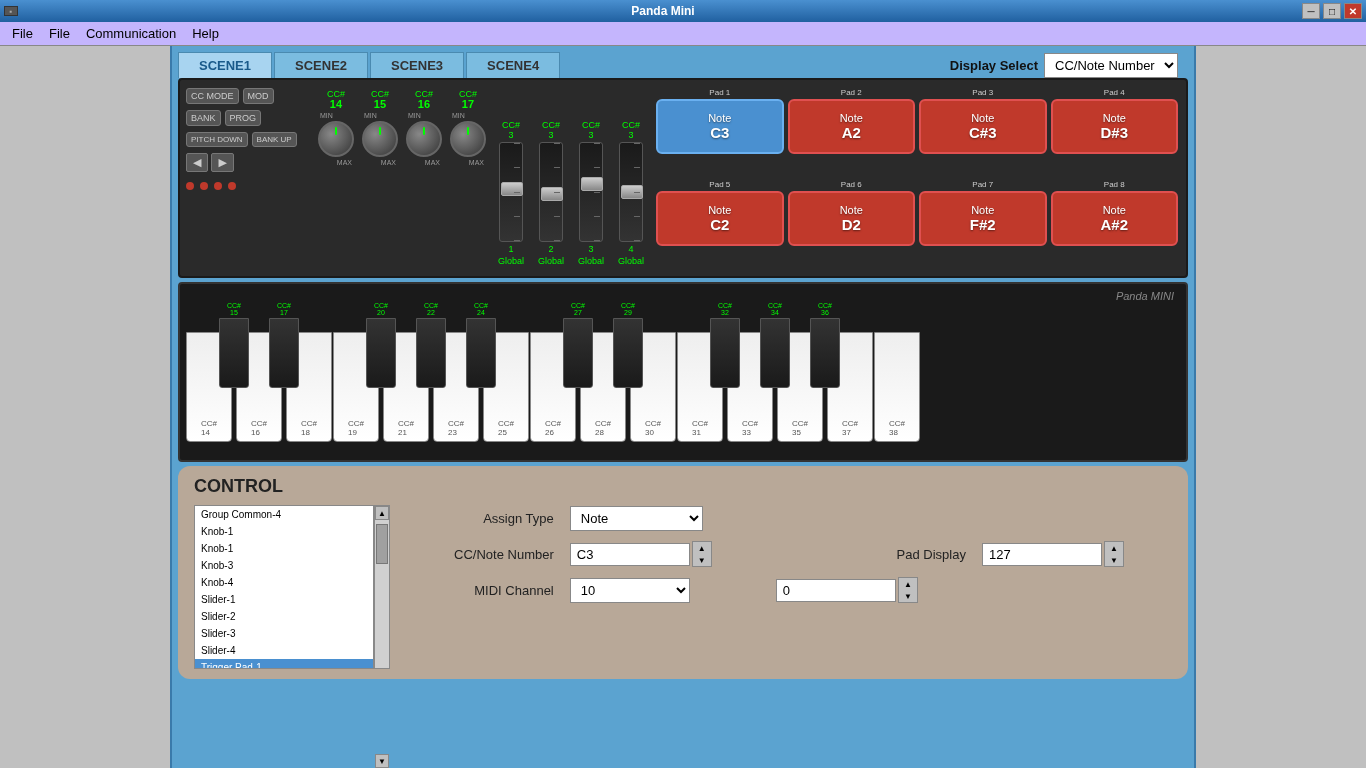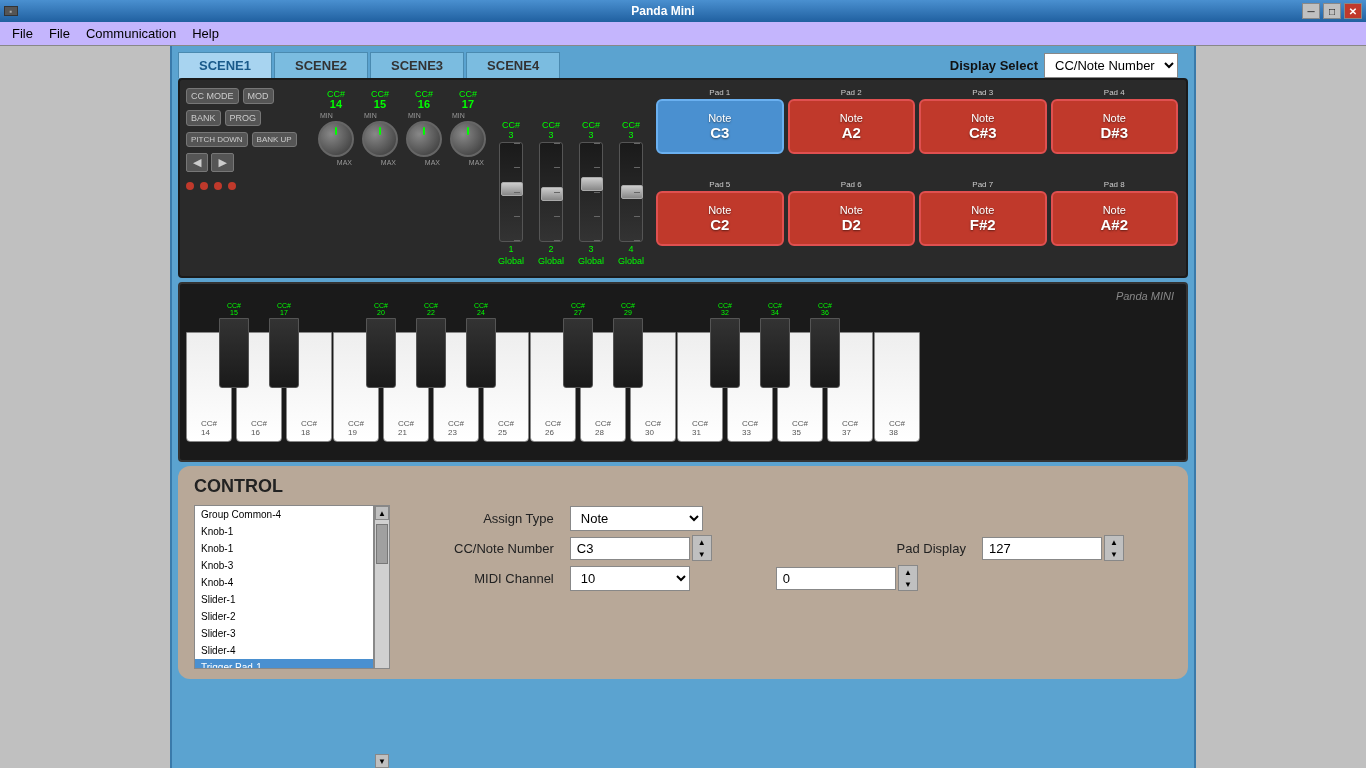--- a/index.html
+++ b/index.html
@@ -391,21 +391,21 @@
       height: 40px;
       background: #a0a0a0;
       border: 1px solid #777;
       margin-top: 4px;
     }
     
     #control-form {
       flex: 1;
       display: grid;
       grid-template-columns: auto auto auto auto;
-      gap: 4px 16px;
+      gap: 10px 16px;
       align-content: start;
       padding-top: 30px;
     }
     .form-label {
       text-align: right;
       font-size: 13px;
       color: #222;
       display: flex;
       align-items: center;
       justify-content: flex-end;

